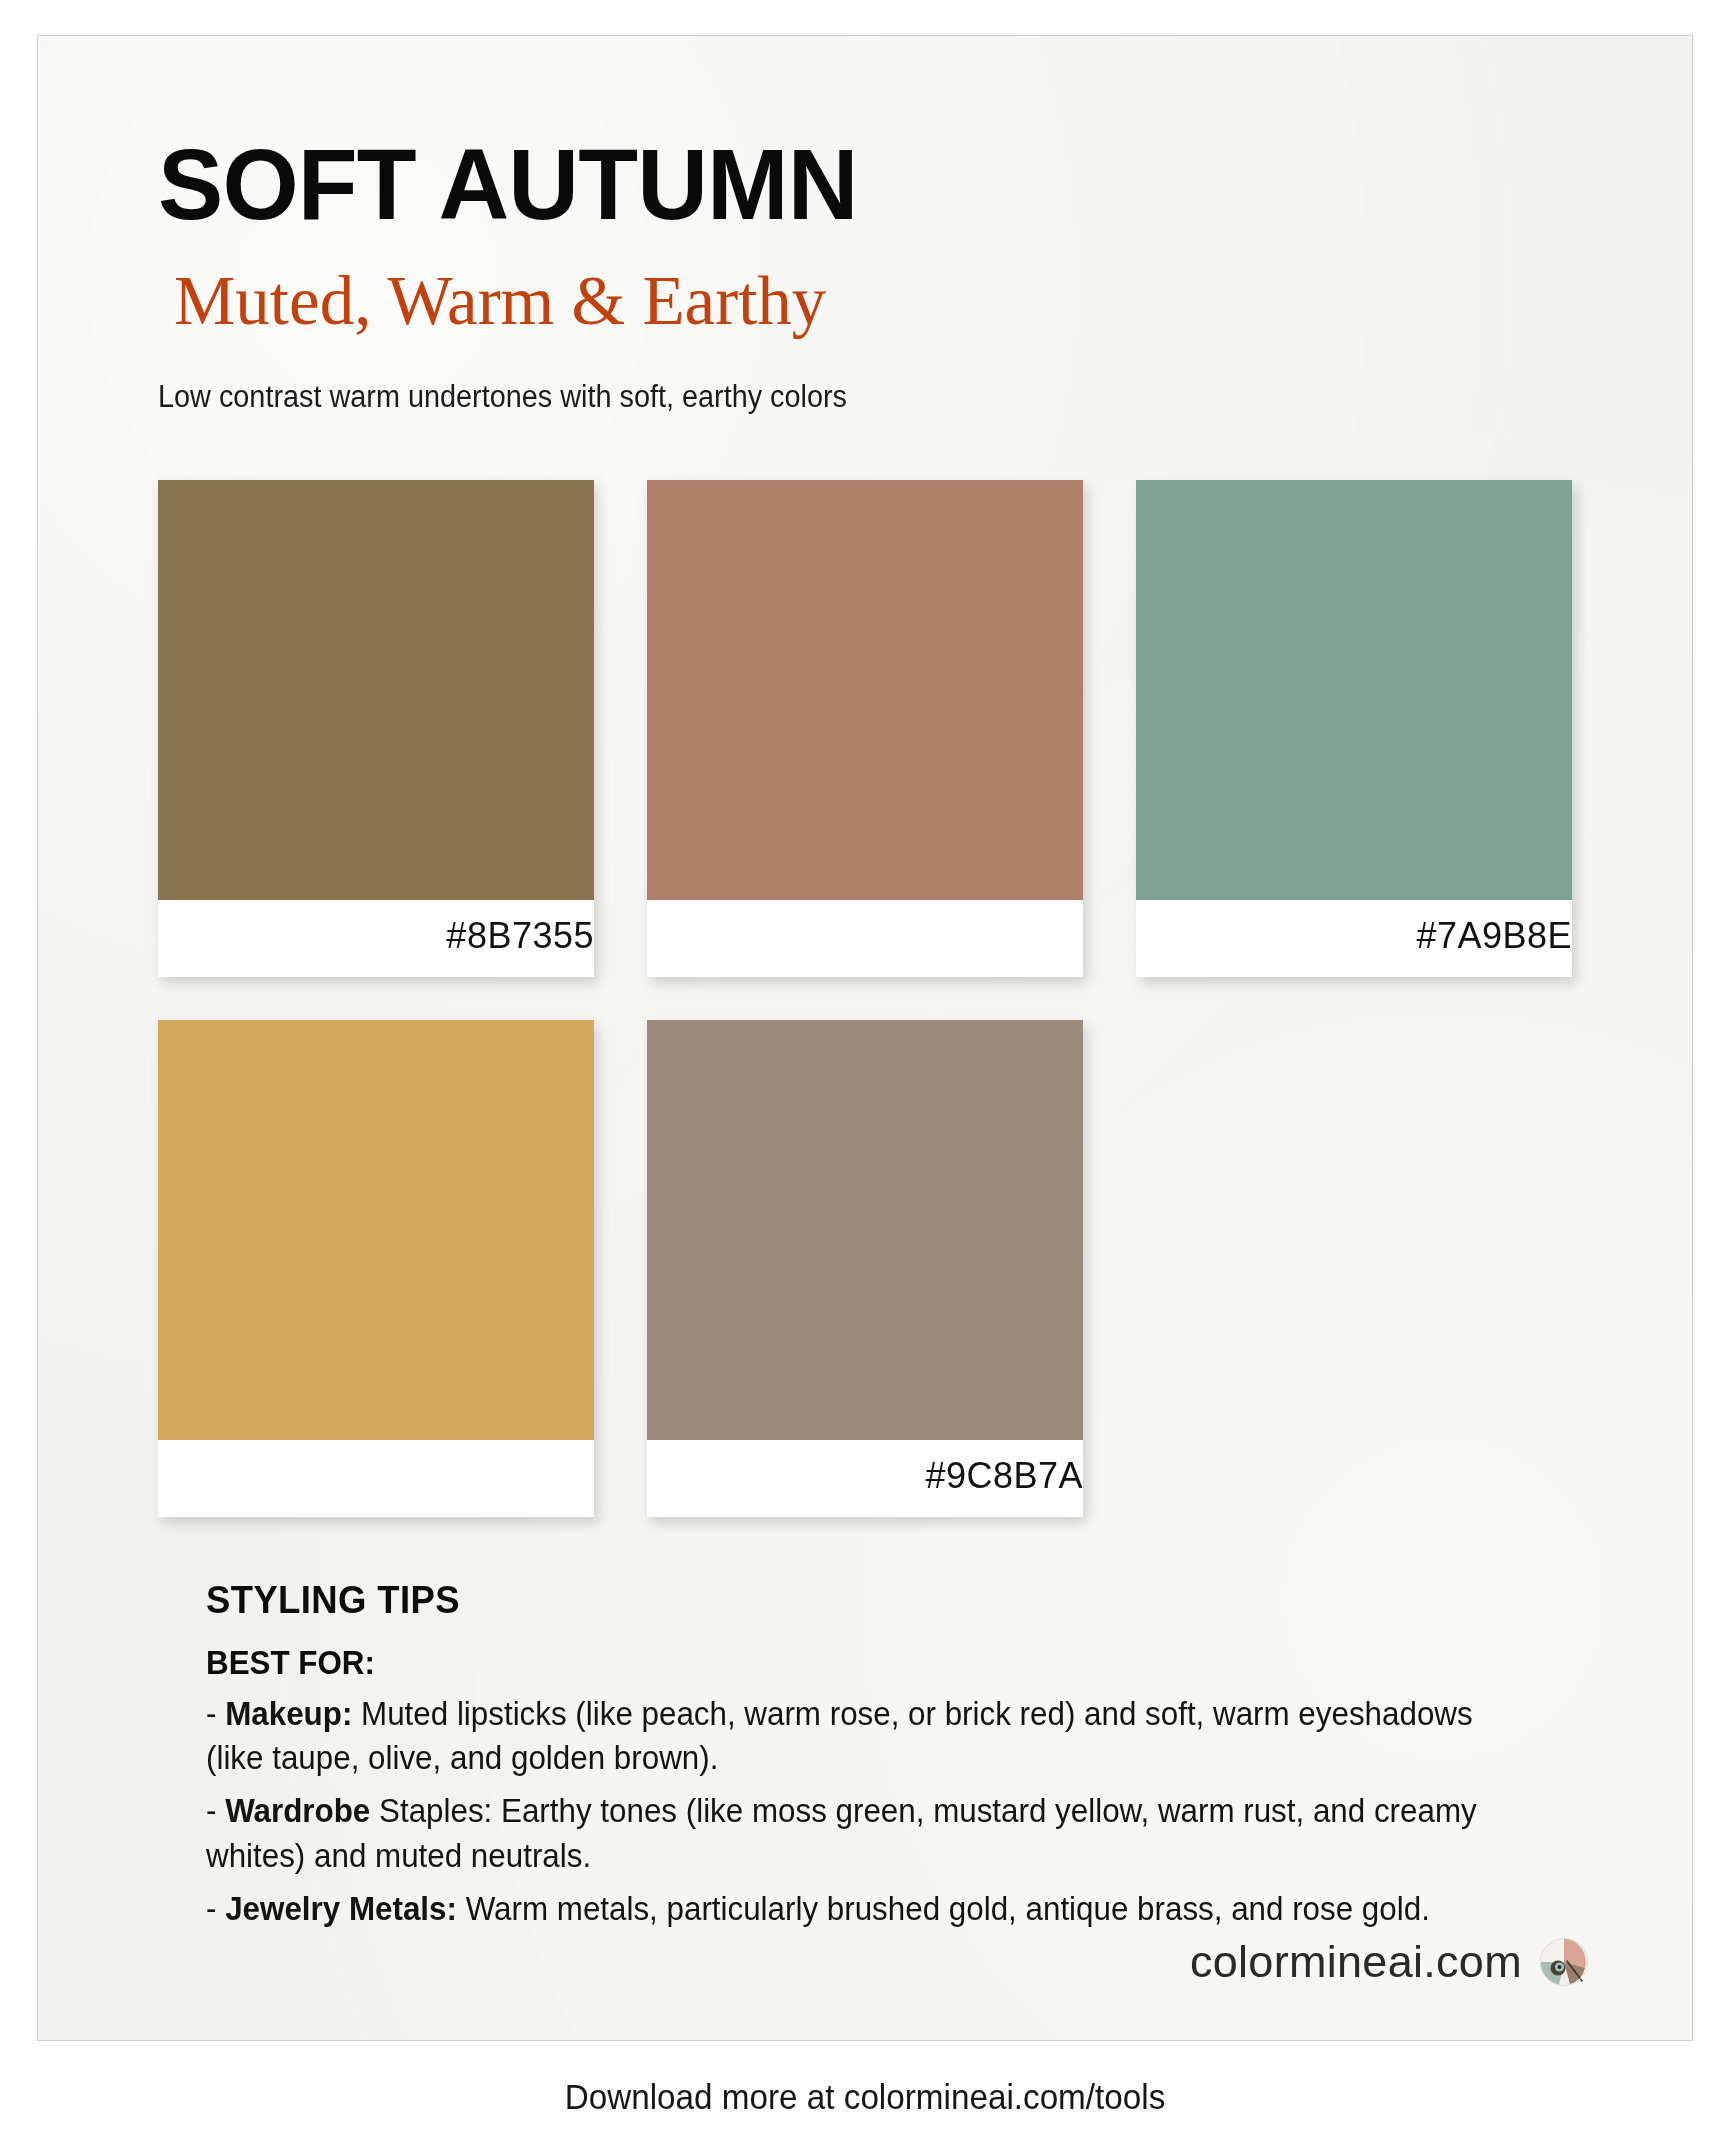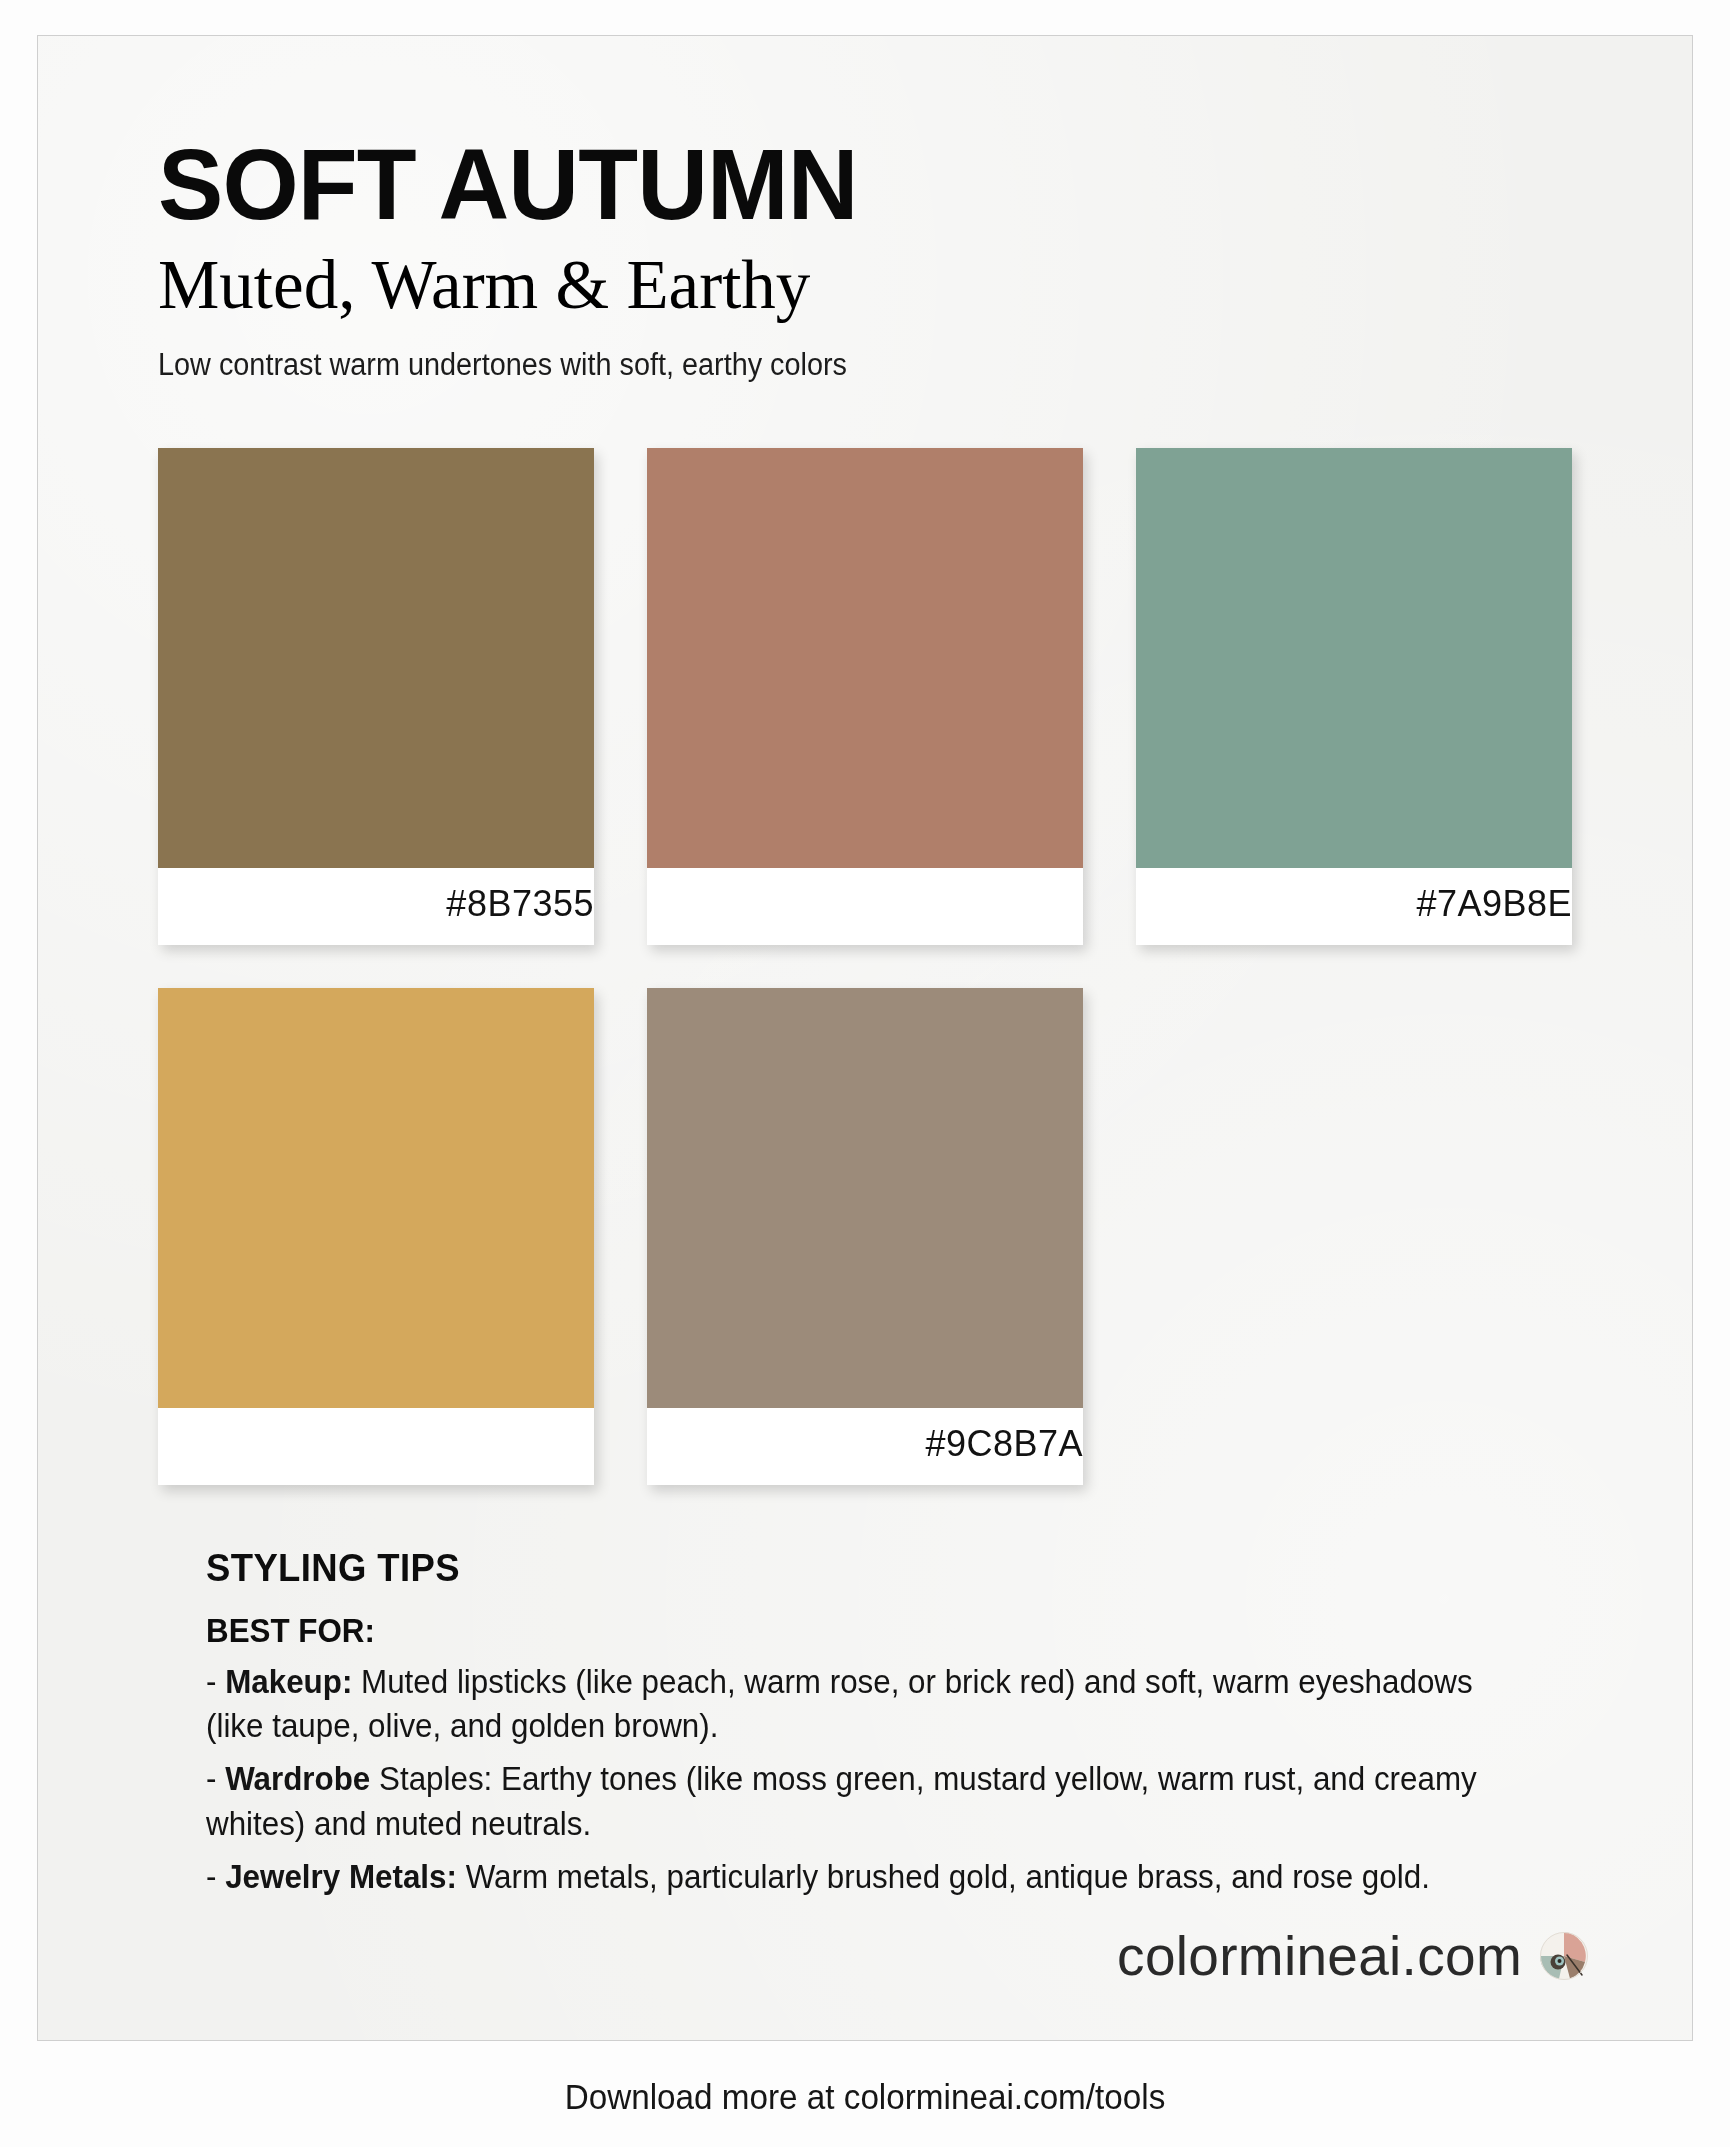--- a/index.html
+++ b/index.html
@@ -65,27 +65,27 @@
     font-size: 101px;
     line-height: 1.02;
     letter-spacing: -0.9px;
     color: #0a0a0a;
     transform: scaleX(0.97);
     transform-origin: left center;
     white-space: nowrap;
   }
 
   .subtitle {
-    margin: 0;
+    margin: 16px;
     padding-top: 13px;
     font-family: "Liberation Serif", "DejaVu Serif", serif;
     font-weight: 400;
     font-size: 69px;
     line-height: 1.06;
-    color: #000000;
+    color: #c2410c;
     letter-spacing: 0px;
     white-space: nowrap;
   }
 
   .description {
     margin: 0;
     padding-top: 24px;
     font-family: "Liberation Sans Narrow", "Liberation Sans", sans-serif;
     font-size: 31px;
     line-height: 1.25;
@@ -179,21 +179,21 @@
     right: 103px;
     bottom: 52px;
     display: flex;
     align-items: center;
     gap: 17px;
     z-index: 5;
   }
   .brand-text {
     font-family: "Liberation Sans", sans-serif;
     font-weight: 300;
-    font-size: 55px;
+    font-size: 45px;
     letter-spacing: 0.3px;
     color: #2a2a2a;
   }
   .brand-logo {
     width: 50px;
     height: 50px;
     display: block;
   }
 
   

